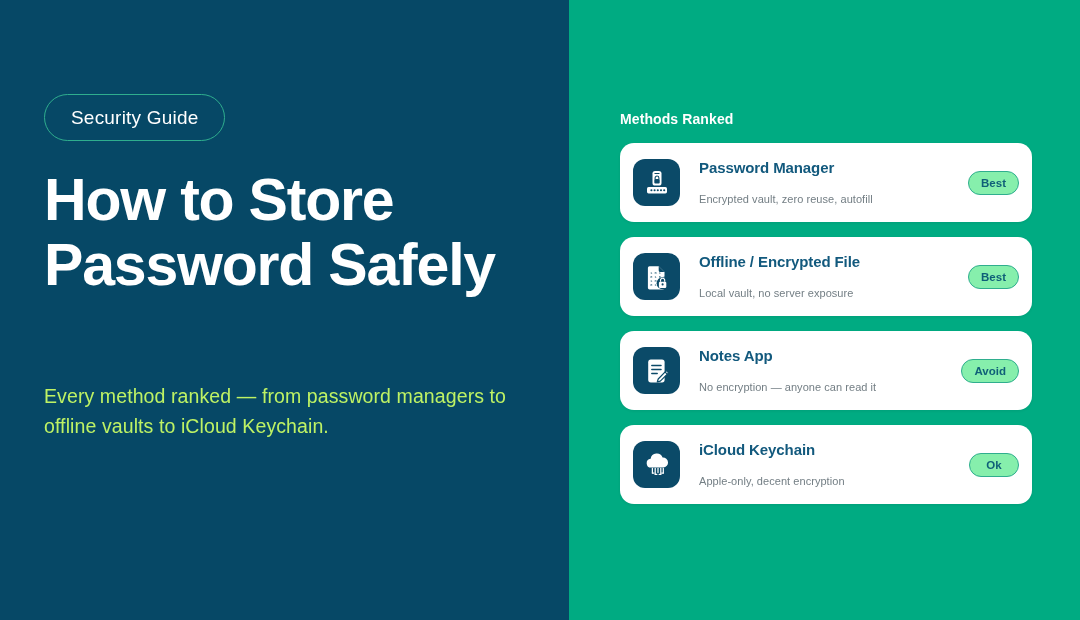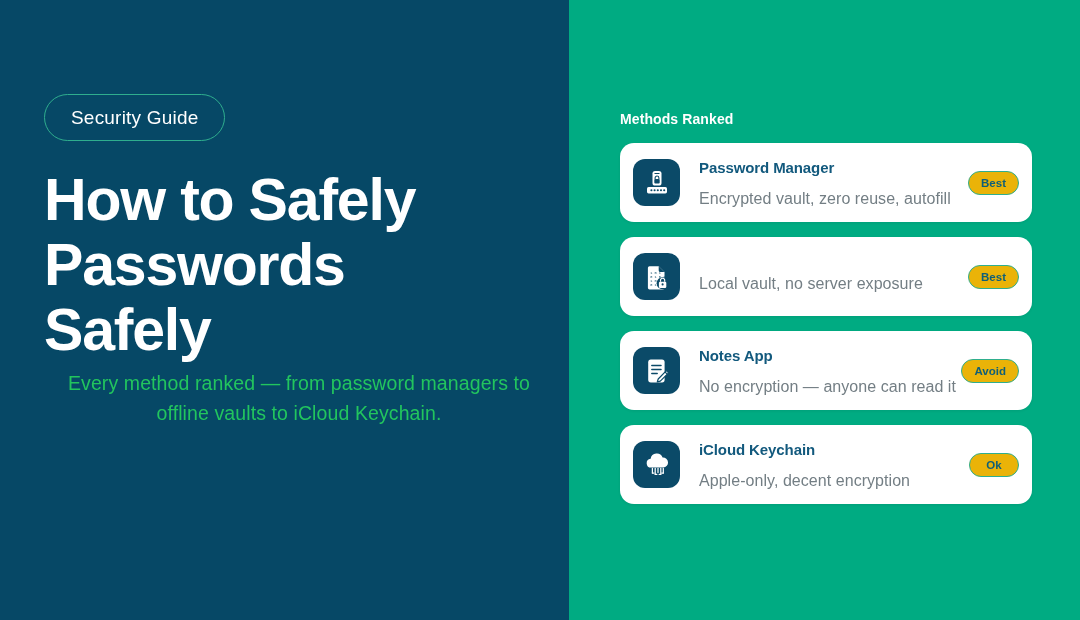--- a/index.html
+++ b/index.html
@@ -56,27 +56,26 @@
     color: #ffffff;
     font-size: 59px;
     line-height: 65px;
     font-weight: bold;
     letter-spacing: -1.2px;
   }
 
   .subhead {
     position: absolute;
     left: 44px;
-    top: 368px;
+    top: 381px;
     width: 510px;
-    color: #22c55e;
+    color: #bef264;
     font-size: 19.5px;
     line-height: 30px;
     letter-spacing: 0.1px;
-    text-align: center;
   }
 
   .site-url {
     position: absolute;
     left: 44px;
     top: 524px;
     color: #eef4f7;
     font-size: 21px;
     letter-spacing: 0.2px;
   }
@@ -142,56 +141,56 @@
     color: #12597d;
     font-size: 15px;
     font-weight: bold;
     line-height: 19px;
     letter-spacing: -0.1px;
     white-space: nowrap;
   }
 
   .card-sub {
     color: #737e84;
-    font-size: 16px;
+    font-size: 11px;
     line-height: 16px;
     margin-top: 14px;
     letter-spacing: 0.05px;
     white-space: nowrap;
   }
 
   .pill {
     flex: 0 0 auto;
     height: 24px;
     min-width: 50px;
     padding: 0 12px;
     border: 1.3px solid #2fae8e;
     border-radius: 13px;
-    background: #eab308;
+    background: #86efac;
     color: #0f5f78;
     font-size: 11.5px;
     font-weight: bold;
     display: flex;
     align-items: center;
     justify-content: center;
     white-space: nowrap;
   }
 </style>
 </head>
 <body>
 
 <div class="poster">
 
   <div class="left-panel">
 
     <div class="badge">
       <span>Security Guide</span>
     </div>
 
-    <h1 class="headline">How to Safely Passwords Safely</h1>
+    <h1 class="headline">How to Store Password Safely</h1>
 
     <p class="subhead">Every method ranked — from password managers to offline vaults to iCloud Keychain.</p>
 
 
   </div>
 
   <div class="right-panel">
 
     <div class="panel-label">Methods Ranked</div>
 
@@ -230,20 +229,21 @@
               <text x="8.2" y="20.2">1 0 1 1</text>
               <text x="8.2" y="24.2">0 1 0</text>
             </g>
             <circle cx="20.6" cy="21.3" r="6" fill="#0b4a68"></circle>
             <rect x="16.9" y="19.7" width="7.4" height="6.3" rx="1.3" fill="#ffffff"></rect>
             <path d="M18.5 19.8v-1.5a2.1 2.1 0 0 1 4.2 0v1.5" stroke="#ffffff" stroke-width="1.15" fill="none"></path>
             <circle cx="20.6" cy="22.4" r="1.05" fill="#0b4a68"></circle>
           </svg>
         </div>
         <div class="card-text">
+          <div class="card-title">Offline / Encrypted File</div>
           <div class="card-sub">Local vault, no server exposure</div>
         </div>
         <div class="pill">Best</div>
       </div>
 
       <div class="card">
         <div class="icon-tile">
           <svg width="30" height="30" viewBox="0 0 30 30" fill="none">
             <rect x="6.2" y="3.6" width="16.4" height="22.8" rx="2.6" fill="#ffffff"></rect>
             <g stroke="#0b4a68" stroke-width="1.5" stroke-linecap="round">

